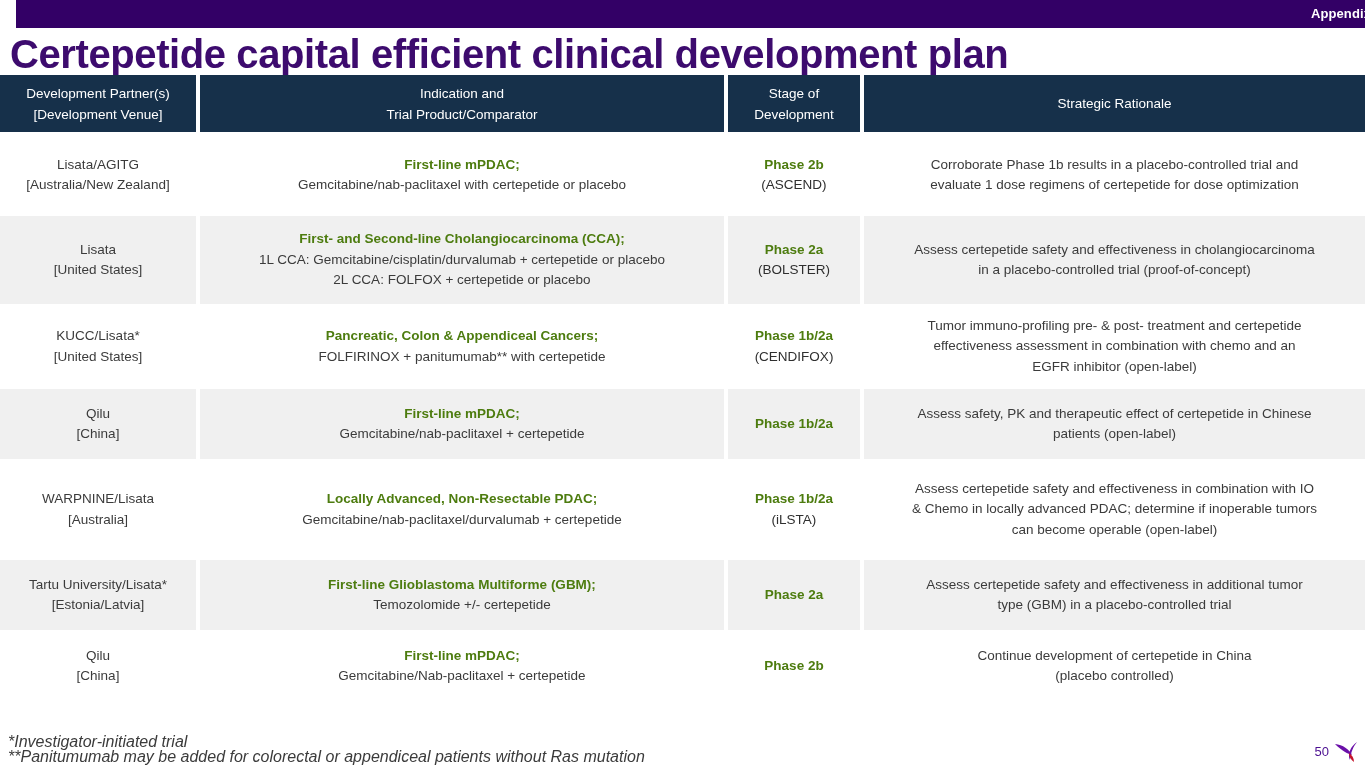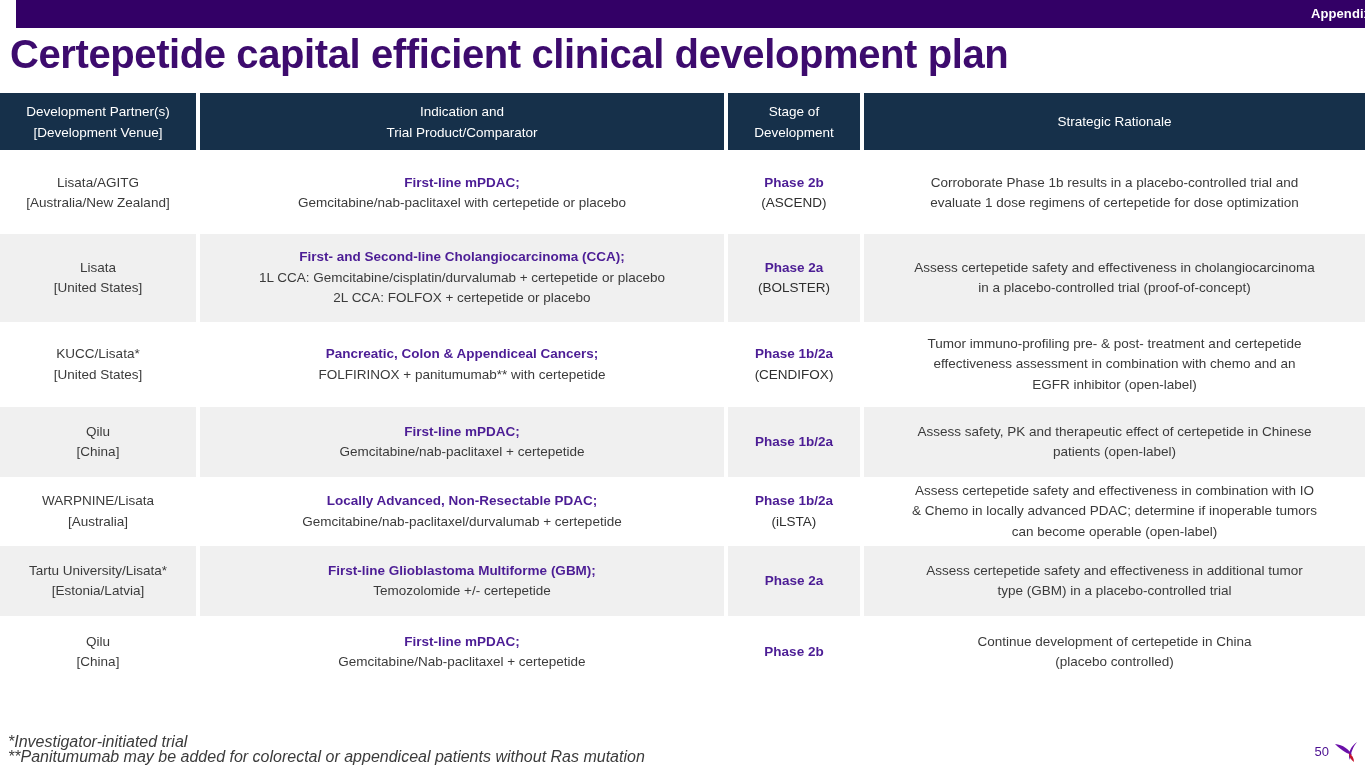--- a/index.html
+++ b/index.html
@@ -52,21 +52,21 @@
     font-weight: bold;
     color: #3d0b6e;
     letter-spacing: -0.4px;
     white-space: nowrap;
   }
 
   
   .table {
     position: absolute;
     left: 0;
-    top: 93px;
+    top: 75px;
     width: 1365px;
   }
 
   .row {
     display: flex;
     width: 1365px;
     align-items: stretch;
   }
 
   .cell {
@@ -108,28 +108,28 @@
   }
 
   
   .row-white .cell { background: #ffffff; }
   .row-gray  .cell { background: #f0f0f0; }
 
   .cell .l1 { display: block; }
   .cell .l2 { display: block; }
 
   .bold { font-weight: normal; color: #2f2f2f; }
-  .strong-line { font-weight: bold; color: #4c1d95; }
+  .strong-line { font-weight: bold; color: #4d7c0f; }
 
   
   .h-r1 { height: 82px; }
   .h-r2 { height: 88px; }
   .h-r3 { height: 85px; }
   .h-r4 { height: 70px; }
-  .h-r5 { height: 69px; justify-content: center; }
+  .h-r5 { height: 101px; justify-content: center; }
   .h-r6 { height: 70px; }
   .h-r7 { height: 72px; }
 
   
   .footnotes {
     position: absolute;
     left: 8px;
     top: 734px;
     font-size: 16px;
     font-style: italic;

